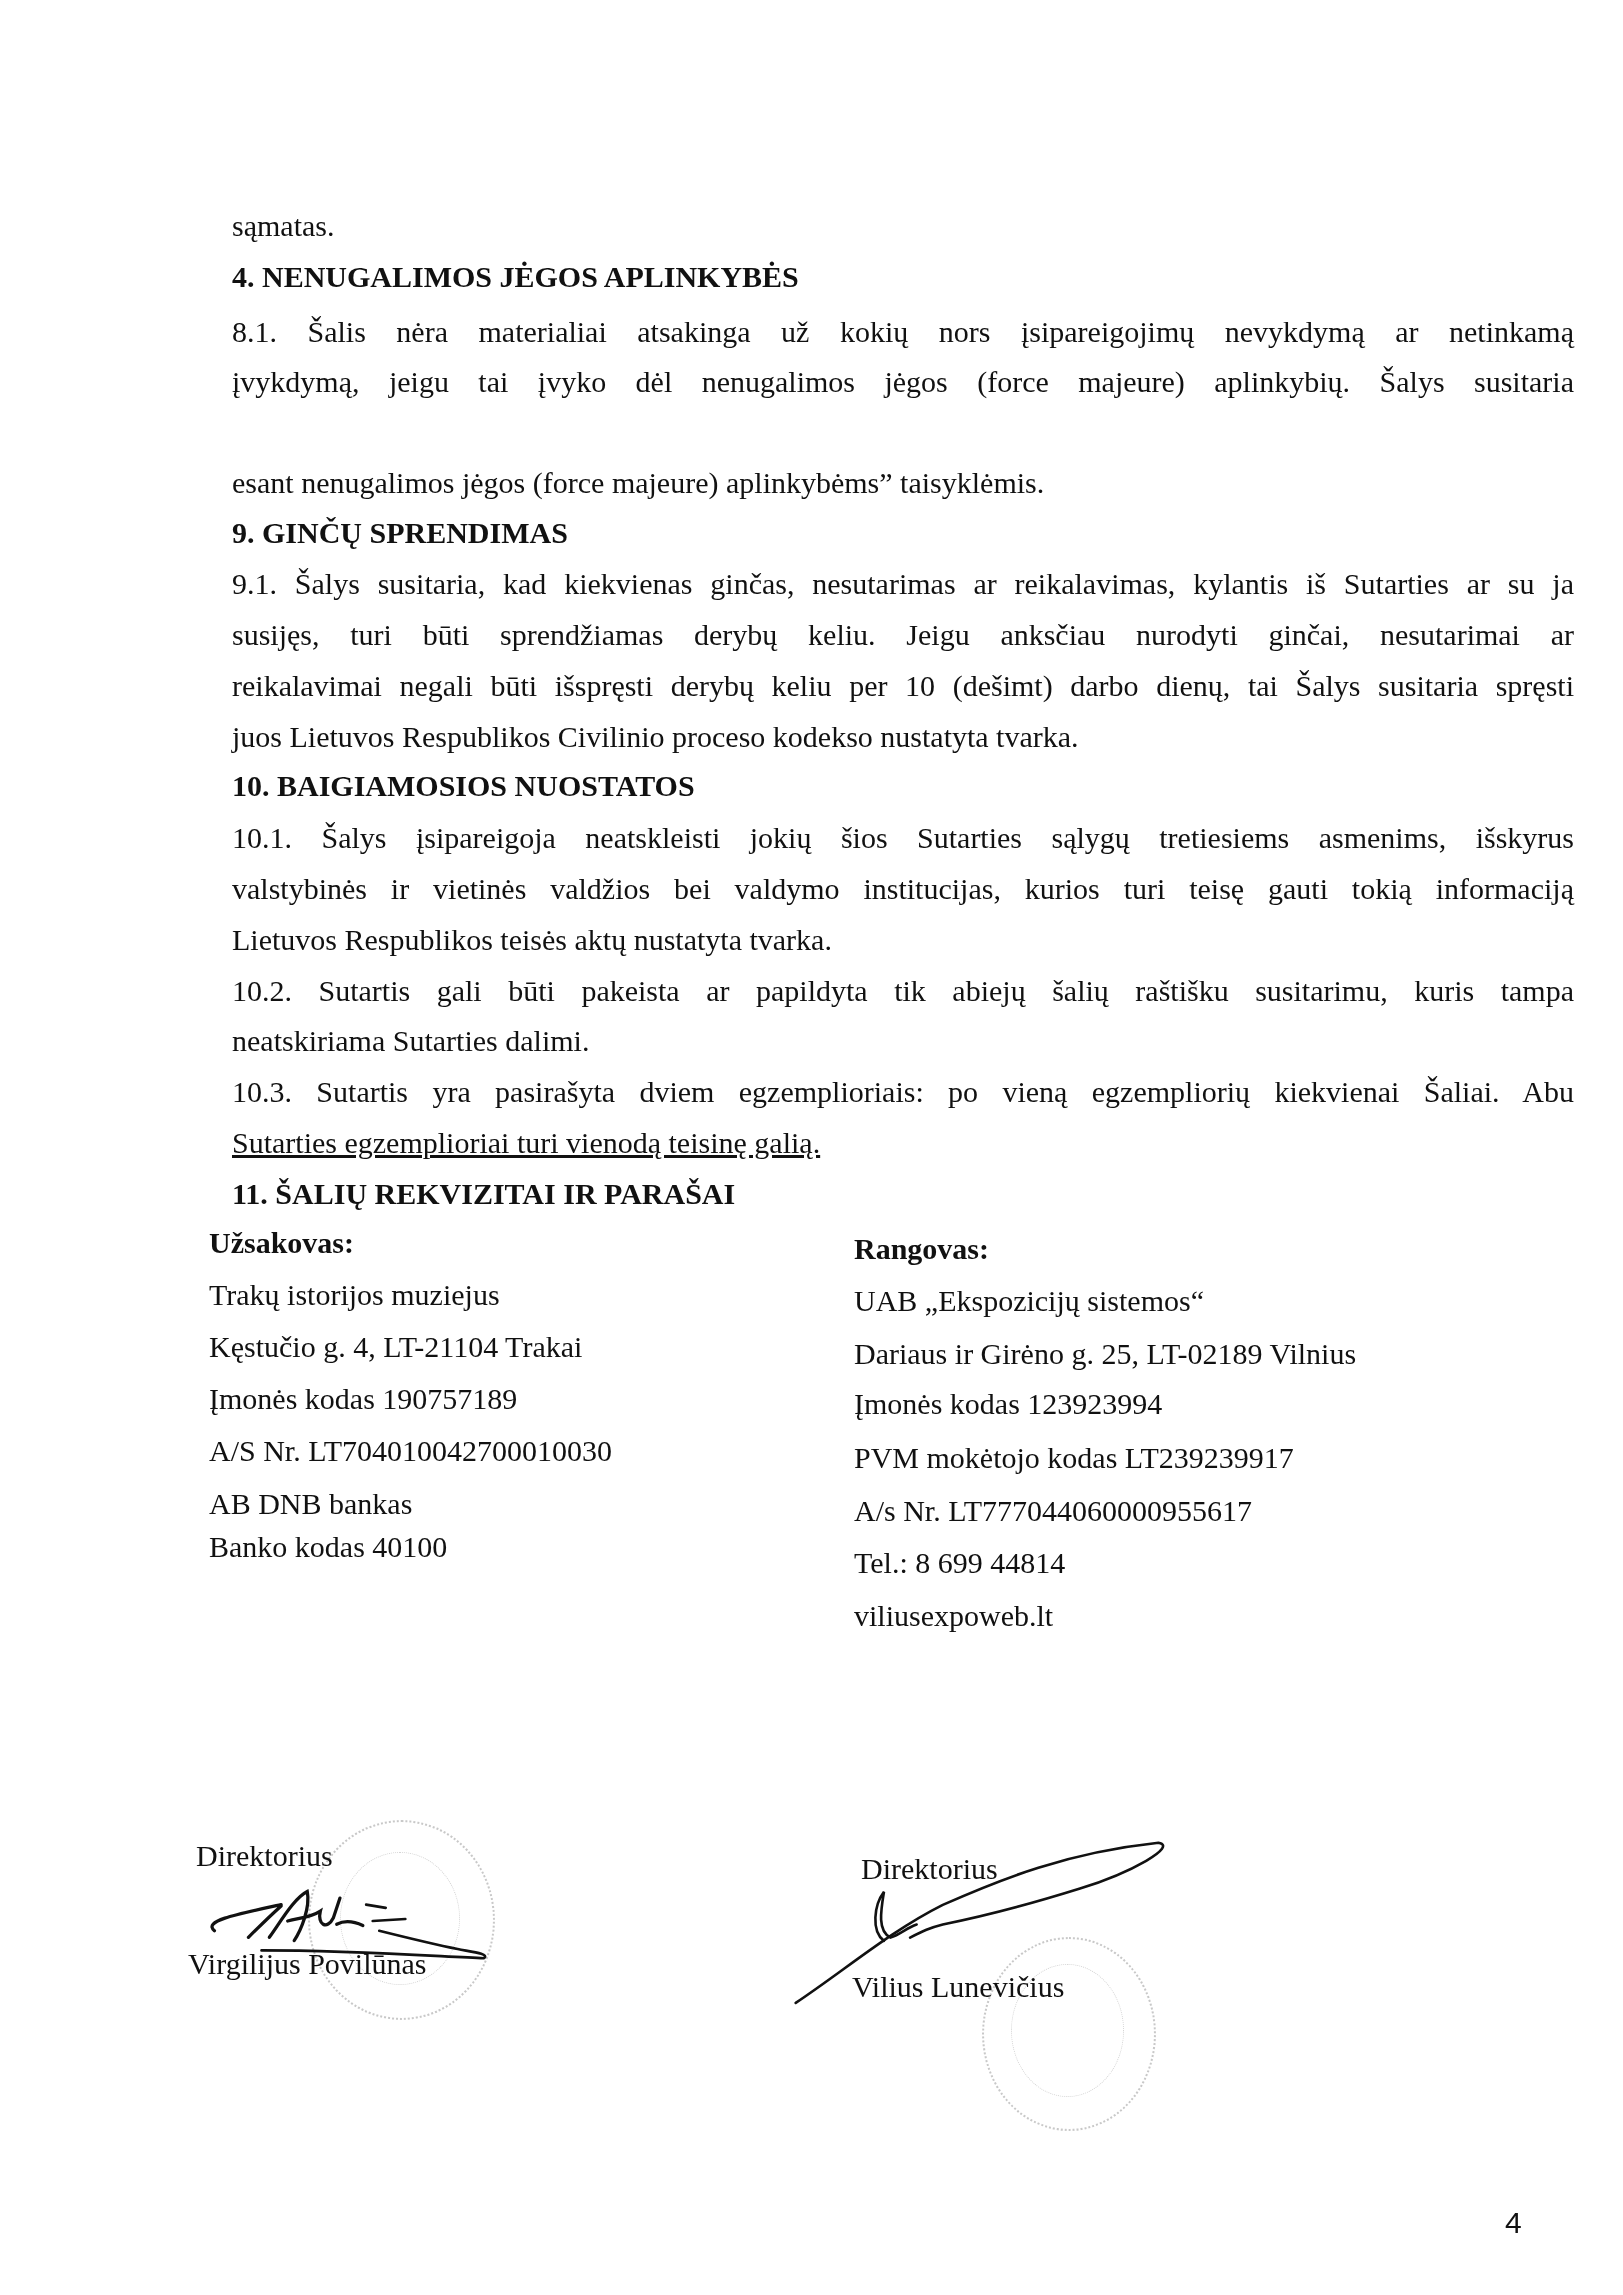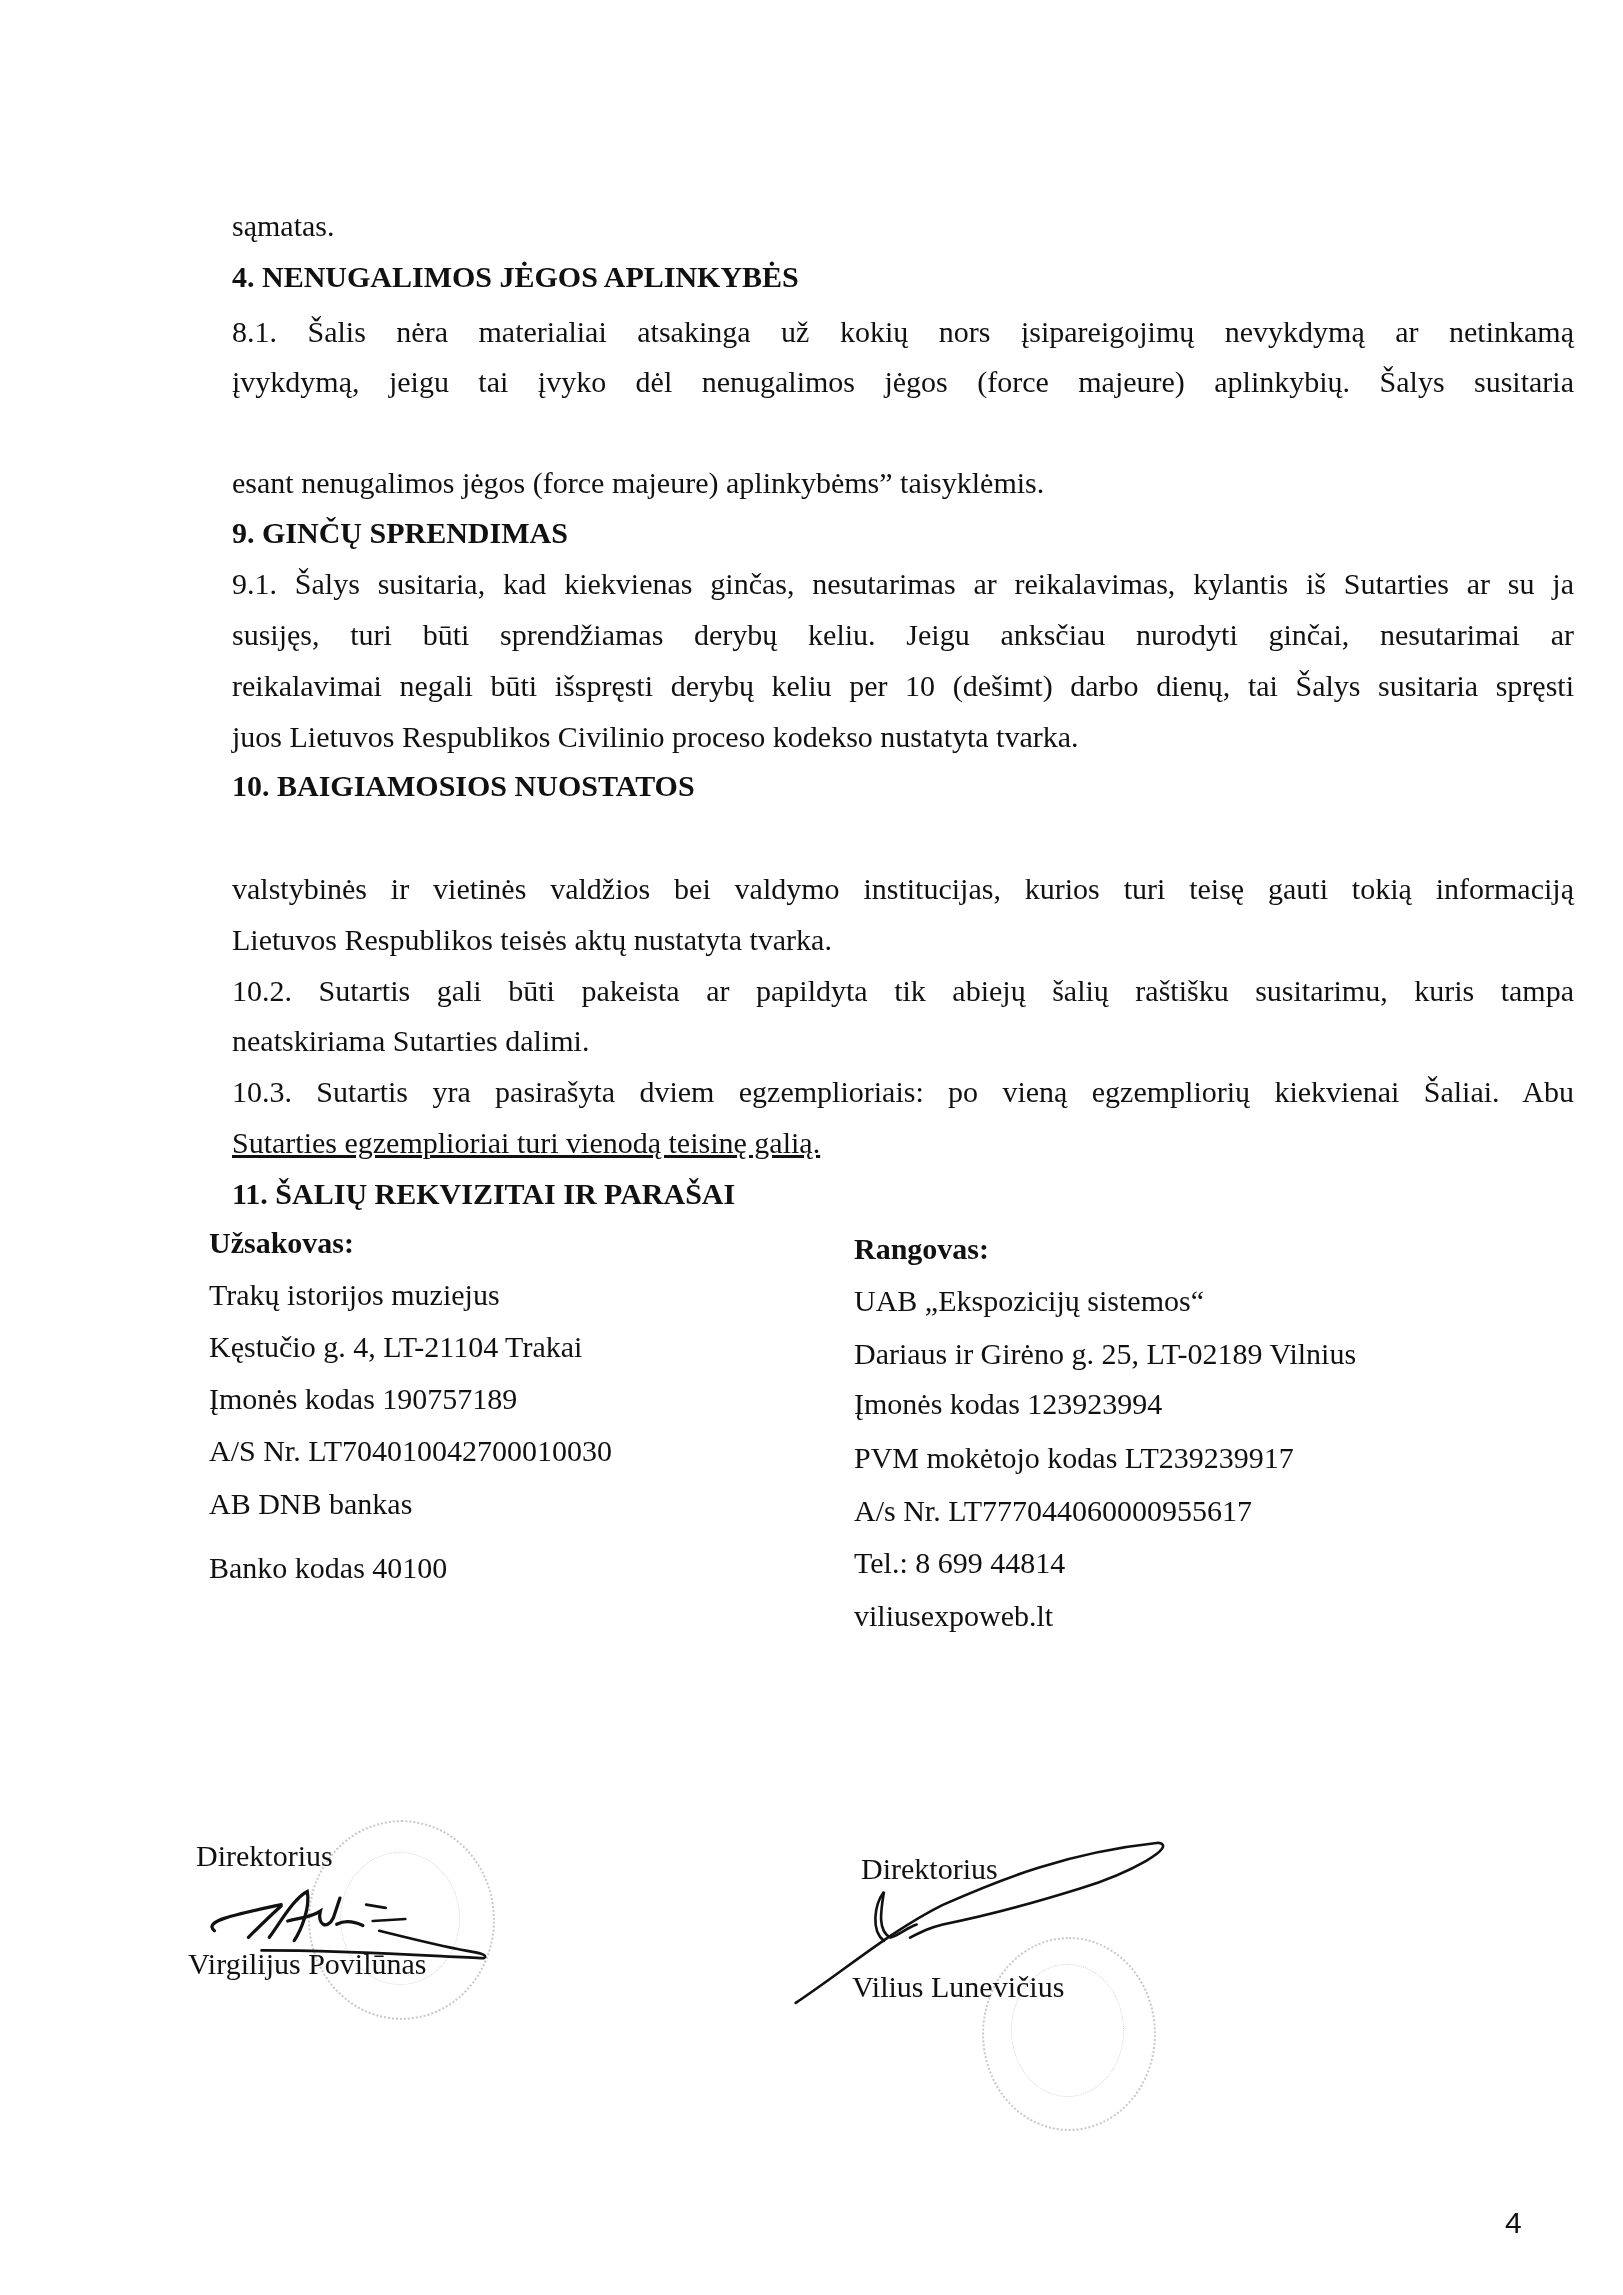--- a/index.html
+++ b/index.html
@@ -29,37 +29,38 @@
   <div class="line justify" style="top:362px;">įvykdymą, jeigu tai įvyko dėl nenugalimos jėgos (force majeure) aplinkybių. Šalys susitaria</div>
   <div class="line" style="top:463px;">esant nenugalimos jėgos (force majeure) aplinkybėms” taisyklėmis.</div>
 
   <div class="line heading" style="top:513px;">9. GINČŲ SPRENDIMAS</div>
   <div class="line justify" style="top:564px;">9.1.  Šalys susitaria, kad kiekvienas ginčas, nesutarimas ar reikalavimas, kylantis iš Sutarties ar su ja</div>
   <div class="line justify" style="top:615px;">susijęs, turi būti sprendžiamas derybų keliu. Jeigu anksčiau nurodyti ginčai, nesutarimai ar</div>
   <div class="line justify" style="top:666px;">reikalavimai negali būti išspręsti derybų keliu per 10 (dešimt) darbo dienų, tai Šalys susitaria spręsti</div>
   <div class="line" style="top:717px;">juos Lietuvos Respublikos Civilinio proceso kodekso nustatyta tvarka.</div>
 
   <div class="line heading" style="top:766px;">10. BAIGIAMOSIOS NUOSTATOS</div>
+  <div class="line justify" style="top:818px;">10.1. Šalys įsipareigoja neatskleisti jokių šios Sutarties sąlygų tretiesiems asmenims, išskyrus</div>
   <div class="line justify" style="top:869px;">valstybinės ir vietinės valdžios bei valdymo institucijas, kurios turi teisę gauti tokią informaciją</div>
   <div class="line" style="top:920px;">Lietuvos Respublikos teisės aktų nustatyta tvarka.</div>
   <div class="line justify" style="top:971px;">10.2. Sutartis gali būti pakeista ar papildyta tik abiejų šalių raštišku susitarimu, kuris tampa</div>
   <div class="line" style="top:1021px;">neatskiriama Sutarties dalimi.</div>
   <div class="line justify" style="top:1072px;">10.3. Sutartis yra pasirašyta dviem egzemplioriais: po vieną egzempliorių kiekvienai Šaliai. Abu</div>
   <div class="line" style="top:1123px;text-decoration:underline;">Sutarties egzemplioriai turi vienodą teisinę galią.</div>
 
   <div class="line heading" style="top:1174px;">11. ŠALIŲ REKVIZITAI IR PARAŠAI</div>
 
   <div class="col" style="left:209px; top:1223px; width:622px; height:524px;">
     <div class="row bold" style="top:0px;">Užsakovas:</div>
     <div class="row" style="top:52px;">Trakų istorijos muziejus</div>
     <div class="row" style="top:104px;">Kęstučio g. 4, LT-21104 Trakai</div>
     <div class="row" style="top:156px;">Įmonės kodas 190757189</div>
     <div class="row" style="top:208px;">A/S Nr. LT704010042700010030</div>
     <div class="row" style="top:261px;">AB DNB bankas</div>
-    <div class="row" style="top:325px;text-align:center;">Banko kodas 40100</div>
+    <div class="row" style="top:304px;text-align:center;">Banko kodas 40100</div>
   </div>
 
   <div class="col" style="left:854px; top:1229px; width:720px; height:589px;">
     <div class="row bold" style="top:0px;">Rangovas:</div>
     <div class="row" style="top:52px;">UAB „Ekspozicijų sistemos“</div>
     <div class="row" style="top:105px;">Dariaus ir Girėno g. 25, LT-02189 Vilnius</div>
     <div class="row" style="top:155px;">Įmonės kodas 123923994</div>
     <div class="row" style="top:209px;">PVM mokėtojo kodas LT239239917</div>
     <div class="row" style="top:262px;">A/s Nr. LT777044060000955617</div>
     <div class="row" style="top:314px;">Tel.: 8 699 44814</div>

